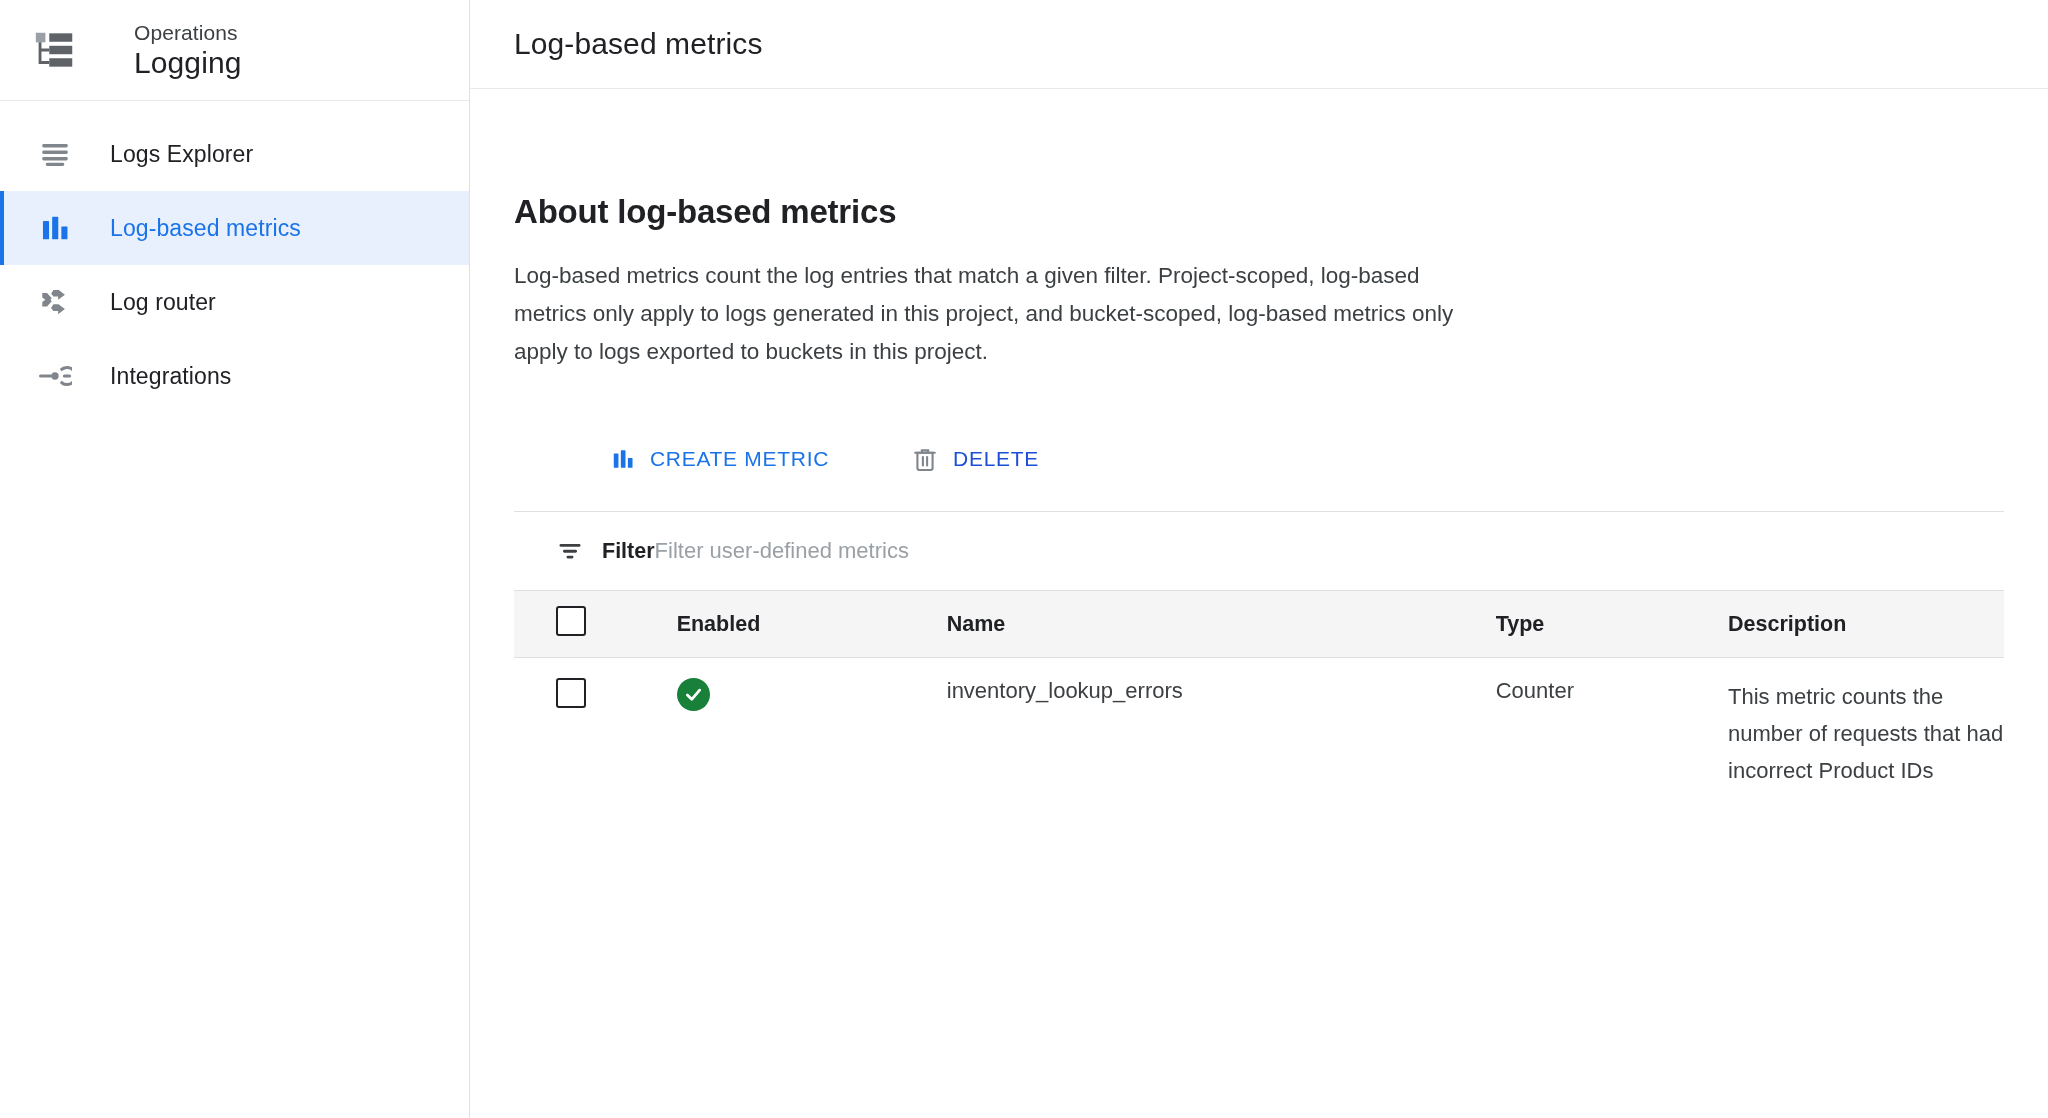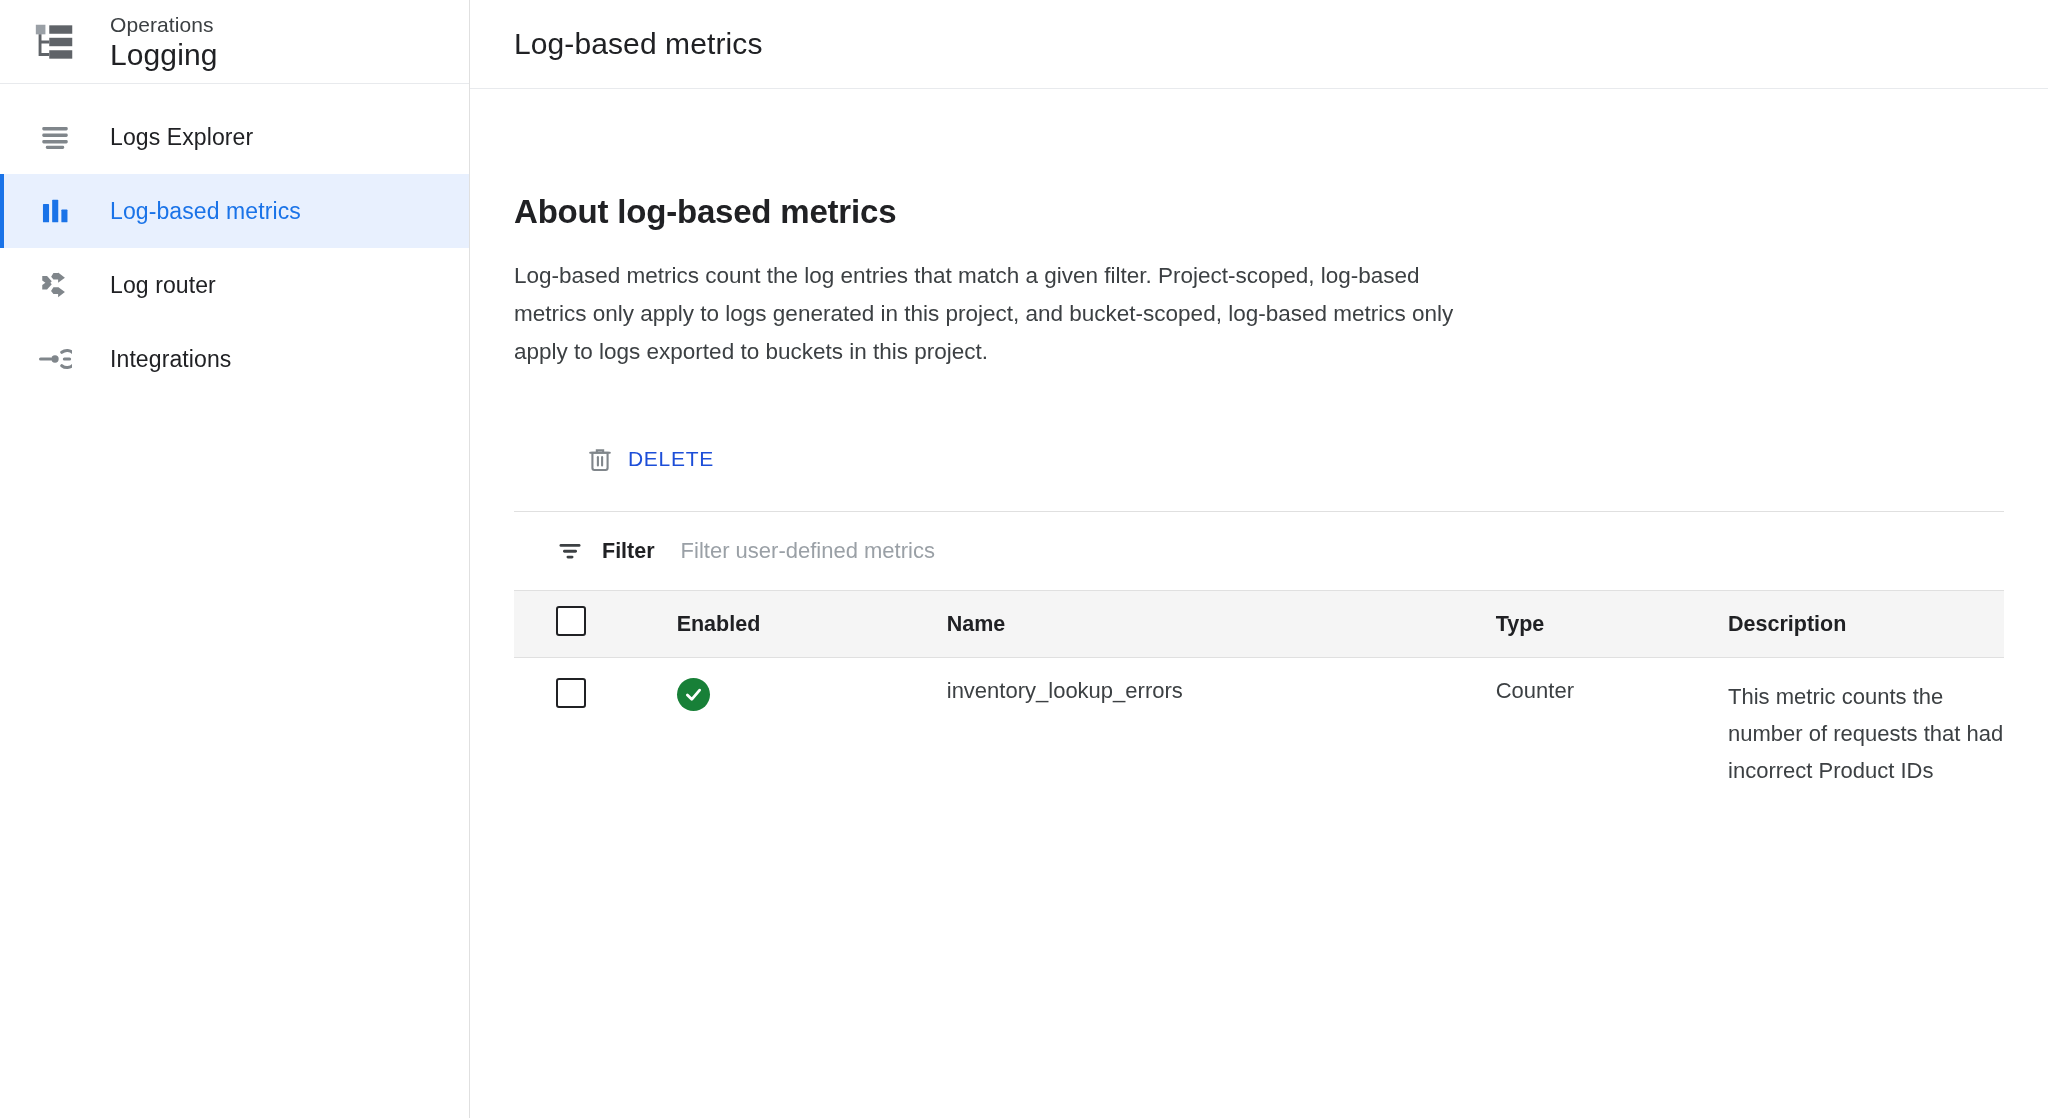--- a/index.html
+++ b/index.html
@@ -17,25 +17,26 @@
   
   .sidebar {
     width: 470px;
     height: 100%;
     background: #ffffff;
     border-right: 1px solid #e0e0e0;
     flex: 0 0 470px;
     position: relative;
   }
   .brand {
-    height: 84px;
+    height: 101px;
     display: flex;
     align-items: center;
     padding-left: 24px;
     border-bottom: 1px solid #e8eaed;
+    gap: 24px;
   }
   .brand-icon { width: 62px; flex: 0 0 62px; display: flex; align-items: center; justify-content: center; }
   .brand-text { margin-left: 24px; line-height: 1; }
   .brand-sub {
     font-size: 21px;
     color: #3c4043;
     letter-spacing: .1px;
     display: block;
     margin-bottom: 5px;
   }
@@ -149,21 +150,20 @@
 
   .filter-row {
     display: flex;
     align-items: center;
     height: 78px;
     padding-left: 42px;
   }
   .filter-icon { display: flex; align-items: center; margin-right: 18px; color: #3c4043; }
   .filter-label { font-size: 21.5px; font-weight: bold; color: #202124; }
   .filter-input {
-    margin-left: 26px;
     border: none;
     outline: none;
     font-family: inherit;
     font-size: 22px;
     color: #3c4043;
     background: transparent;
     width: 520px;
   }
   .filter-input::placeholder { color: #9aa0a6; }
 
@@ -299,20 +299,30 @@
       <h1>Log-based metrics</h1>
     </div>
 
     <div class="content">
 
       <h2 class="about-title">About log-based metrics</h2>
       <p class="about-body">Log-based metrics count the log entries that match a given filter. Project-scoped, log-based metrics only apply to logs generated in this project, and bucket-scoped, log-based metrics only apply to logs exported to buckets in this project.</p>
 
       <div class="section-row">
 
+        <button class="tbtn create">
+          <span class="tbtn-icon">
+            <svg width="26" height="26" viewBox="0 0 24 24" fill="#1a73e8">
+              <rect x="3.5" y="7" width="4.3" height="13" rx="0.5"></rect>
+              <rect x="10" y="4" width="4.3" height="16" rx="0.5"></rect>
+              <rect x="16.5" y="11" width="4.3" height="9" rx="0.5"></rect>
+            </svg>
+          </span>
+          <span class="tbtn-label">CREATE METRIC</span>
+        </button>
 
         <button class="tbtn delete">
           <span class="tbtn-icon">
             <svg width="28" height="28" viewBox="0 0 24 24" fill="none" stroke="#80868b" stroke-width="1.8">
               <path d="M5.5 6.6h13v13.2a1.6 1.6 0 0 1-1.6 1.6H7.1a1.6 1.6 0 0 1-1.6-1.6z"></path>
               <line x1="3.6" y1="6.6" x2="20.4" y2="6.6" stroke-linecap="round"></line>
               <path d="M9.3 6.6V4.6h5.4v2"></path>
               <line x1="10.2" y1="10.4" x2="10.2" y2="17.6" stroke-linecap="round"></line>
               <line x1="13.8" y1="10.4" x2="13.8" y2="17.6" stroke-linecap="round"></line>
             </svg>

